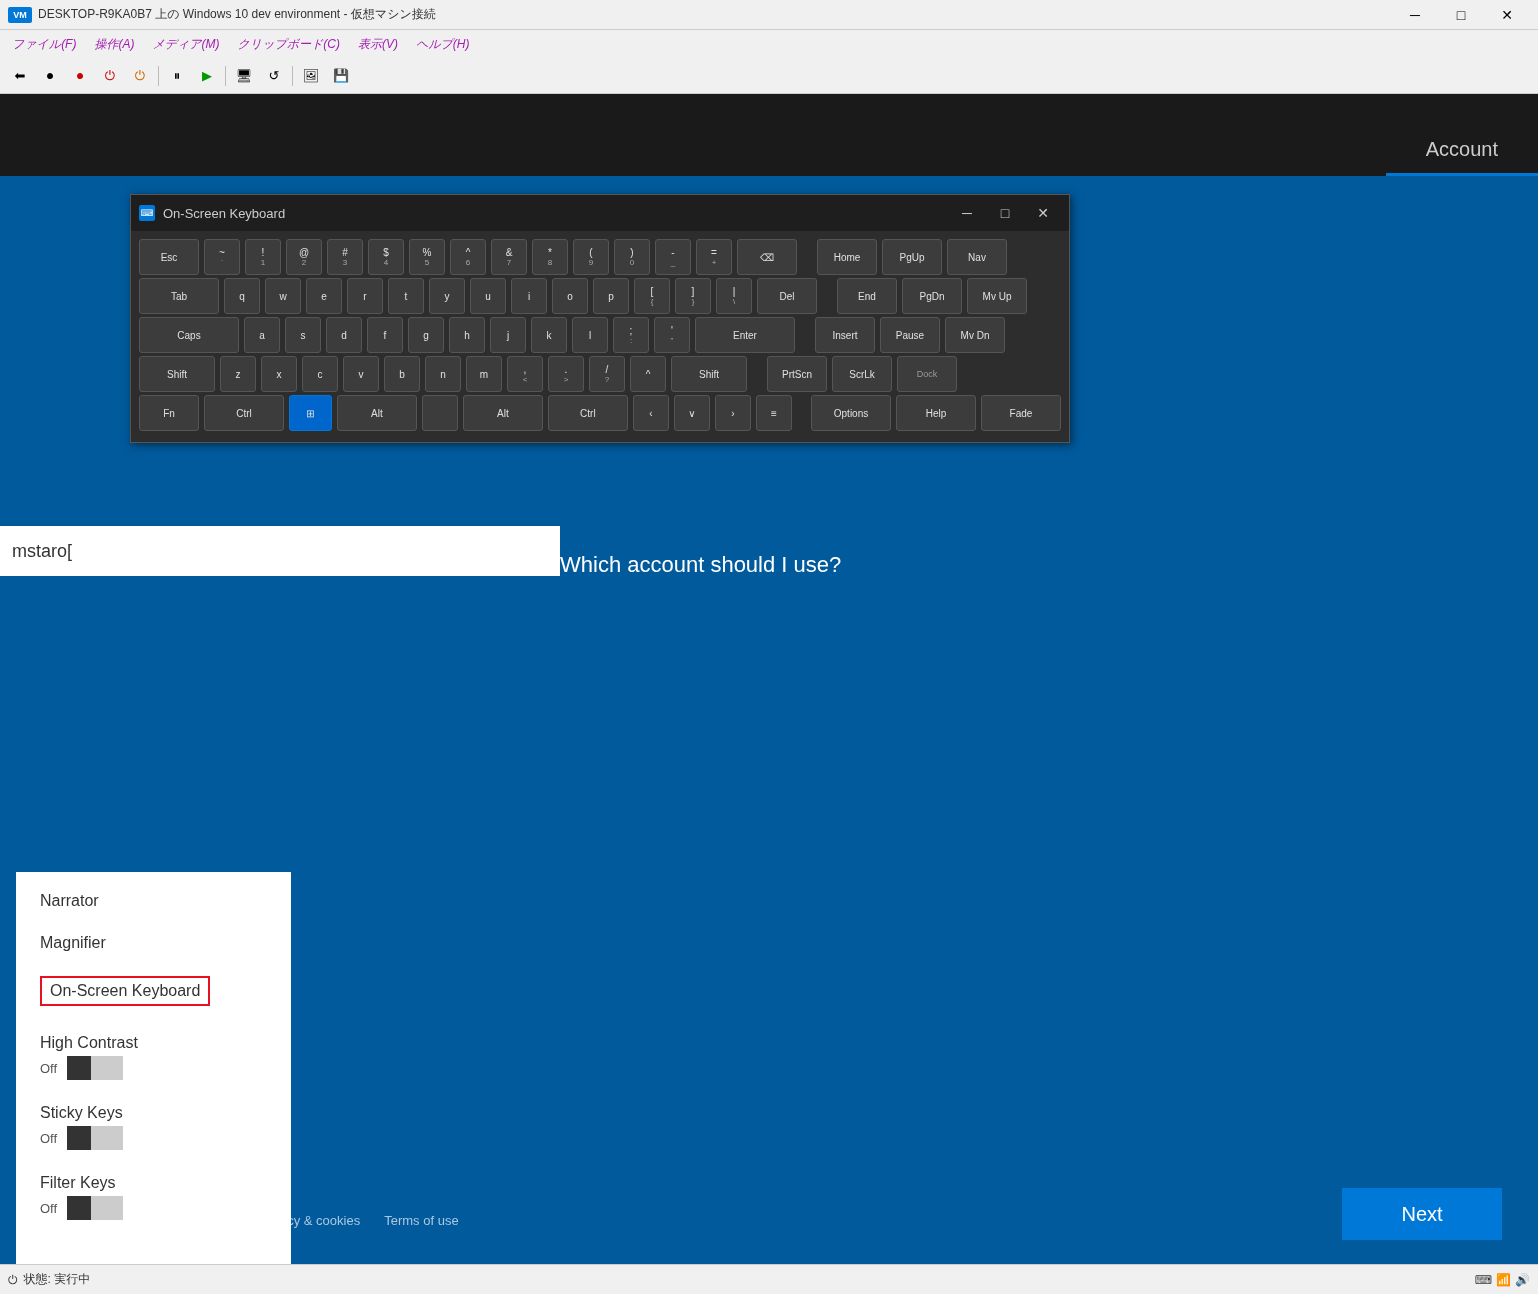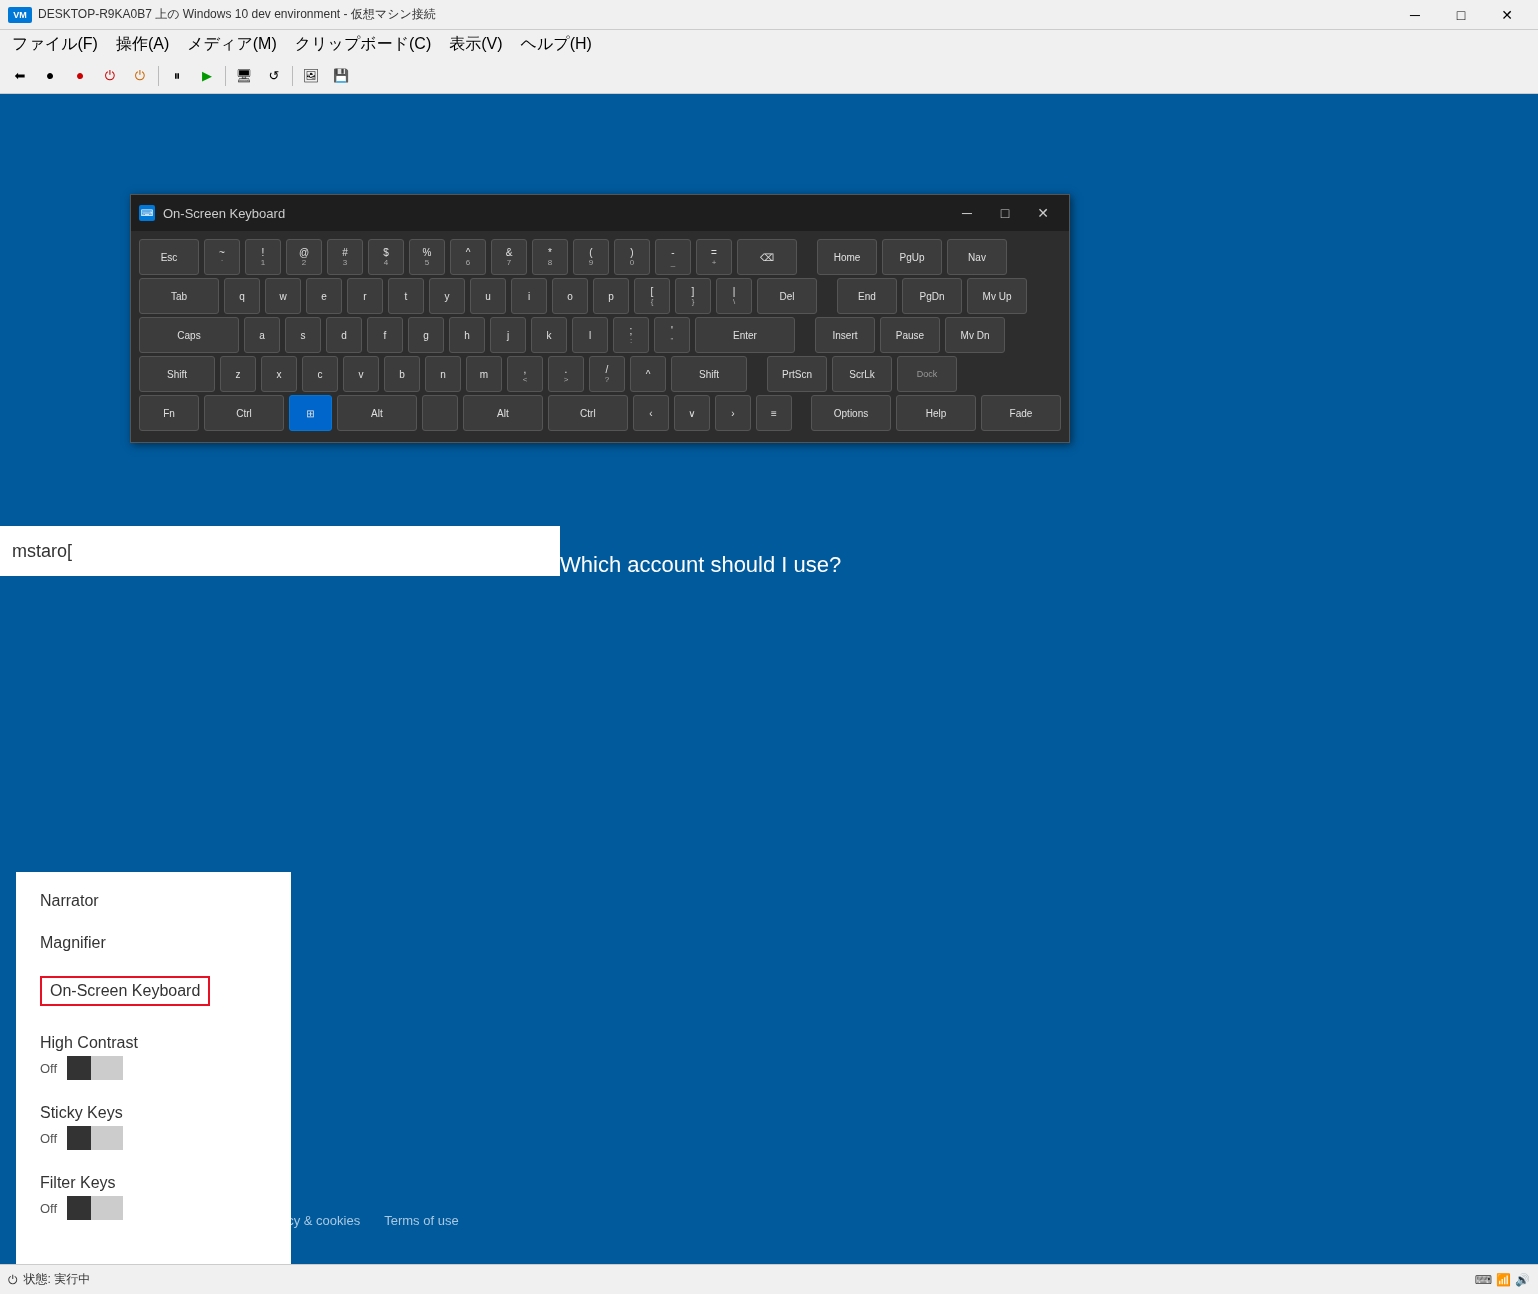--- a/index.html
+++ b/index.html
@@ -52,22 +52,23 @@
     }
 
     
     .menu-bar {
       height: 28px;
       background: #f0f0f0;
       display: flex;
       align-items: center;
       padding: 0 4px;
       gap: 2px;
-      font-size: 16px;
-      color: #000000;
+      font-size: 12px;
+      color: #a21caf;
+      font-style: italic;
     }
     .menu-item {
       padding: 4px 8px;
       cursor: pointer;
       border-radius: 2px;
     }
 
     
     .toolbar {
       height: 36px;
@@ -379,20 +380,23 @@
   <div class="tb-sep"></div>
   <button class="tb-btn">🖥</button>
   <button class="tb-btn">↺</button>
   <div class="tb-sep"></div>
   <button class="tb-btn">🖼</button>
   <button class="tb-btn">💾</button>
 </div>
 
 <div class="vm-area">
 
+  <div class="vm-header">
+    <div class="account-tab">Account</div>
+  </div>
 
   <div class="osk-window">
     <div class="osk-titlebar">
       <div class="osk-titlebar-left">
         <div class="osk-title-icon">⌨</div>
         <span>On-Screen Keyboard</span>
       </div>
       <div class="osk-controls">
         <button class="osk-ctrl-btn">─</button>
         <button class="osk-ctrl-btn">□</button>
@@ -646,20 +650,21 @@
         <div class="toggle"></div>
       </div>
     </div>
   </div>
 
   <div class="bottom-links">
     <a class="bottom-link">acy &amp; cookies</a>
     <a class="bottom-link">Terms of use</a>
   </div>
 
+  <button class="next-btn">Next</button>
 </div>
 
 <div class="status-bar">
   <div class="status-left">
     <span>⏻</span>
     <span>状態: 実行中</span>
   </div>
   <div class="status-right">
     <span>⌨</span>
     <span>📶</span>

